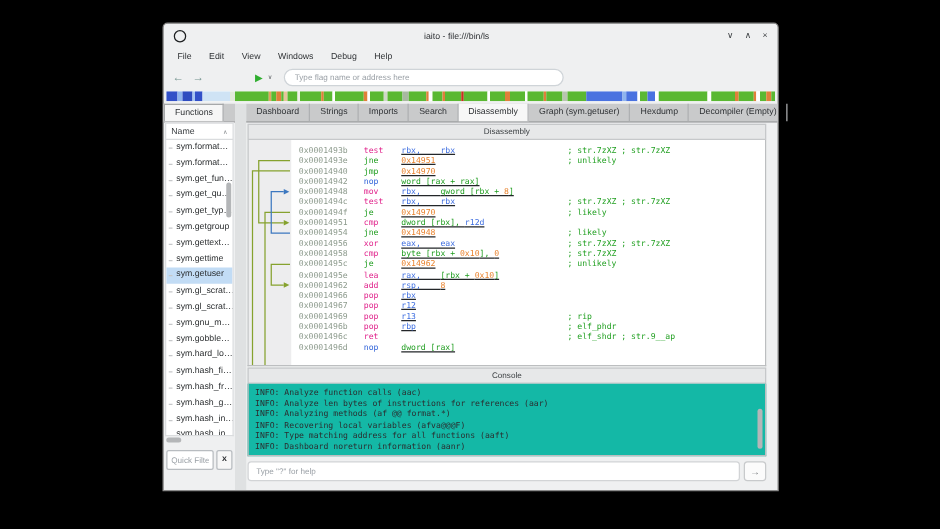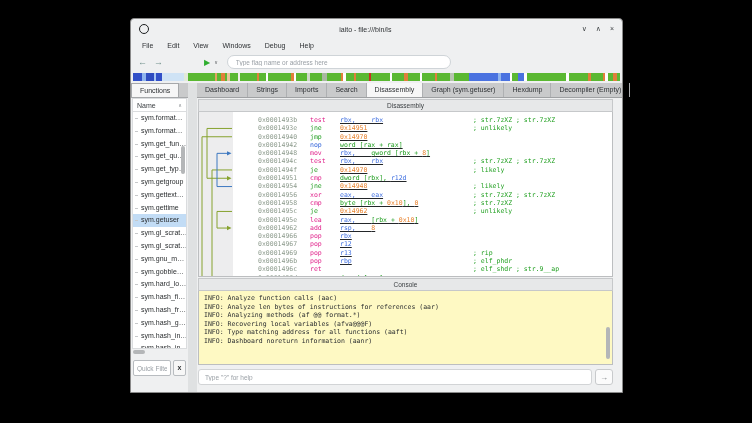--- a/index.html
+++ b/index.html
@@ -56,30 +56,30 @@
   .main-tabs{height:14px;background:#c9cacb;border-bottom:1px solid #9fa1a3;display:flex;flex:none;}
   .tab{padding:0 8px;line-height:13px;border-right:1px solid #aeb0b2;color:#2e3134;white-space:nowrap;}
   .tab.active{background:#f7f7f7;}
   .main-docks{flex:1;display:flex;flex-direction:column;min-height:0;padding:0 8px 5px 0;}
   .dock-title{height:11px;line-height:11px;text-align:center;background:#e7e8e9;border:1px solid #c6c8ca;
     color:#3a3e41;font-size:6.5px;margin:1px 1px 0 1px;flex:none;}
   .disasm-body{flex:1;margin:0 1px;background:#fff;border:1px solid #bcbec0;border-top:none;display:flex;min-height:0;overflow:hidden;}
   .gutter{width:34px;flex:none;background:#ededee;}
   .code{flex:1;padding:4px 0 0 6px;font-family:"DejaVu Sans Mono",monospace;font-size:6.5px;line-height:8.3px;
     white-space:pre;overflow:hidden;}
-  .dl{display:flex;margin-left:19px;}
+  .dl{display:flex;}
   .addr{width:52px;flex:none;color:#8c9a8c;}
   .mn{width:30px;flex:none;}
   .mn.p{color:#e0218a;}.mn.j{color:#1f9d1f;}.mn.b{color:#2f62d8;}
   .ops{width:133px;flex:none;text-decoration:underline;}
   .tk-r{color:#3f6fe0;}.tk-n{color:#e8822d;}.tk-m{color:#1f9d1f;}
   .cmt{color:#22a022;}
   
   .console-dock{flex:none;display:flex;flex-direction:column;}
-  .console-body{height:74px;margin:0 1px;background:#fef9c3;border:1px solid #bcbec0;border-top:none;position:relative;
+  .console-body{height:58px;margin:0 1px;background:#14b8a6;border:1px solid #bcbec0;border-top:none;position:relative;
     padding:3px 5px;font-family:"DejaVu Sans Mono",monospace;font-size:6.5px;line-height:8.6px;color:#2b2e30;
     overflow:hidden;box-sizing:border-box;flex:none;}
   .console-vscroll{position:absolute;right:2px;bottom:5px;width:4px;height:32px;background:#b4b6b8;border-radius:2px;}
   .console-input-row{height:20px;display:flex;align-items:center;padding:2px 1px 0 1px;flex:none;}
   .console-input{flex:1;min-width:0;height:14px;border:1px solid #d2d4d6;border-radius:3px;background:#fff;
     font-size:6.5px;padding:0 6px;color:#555;outline:none;font-family:"Liberation Sans",sans-serif;}
   .send-btn{width:18px;height:16px;margin-left:3px;border:1px solid #c8cacc;border-radius:3px;background:#fbfbfb;
     color:#7a7e81;font-size:8px;line-height:13px;padding:0;}
   button{font-family:"Liberation Sans",sans-serif;}
 </style>

